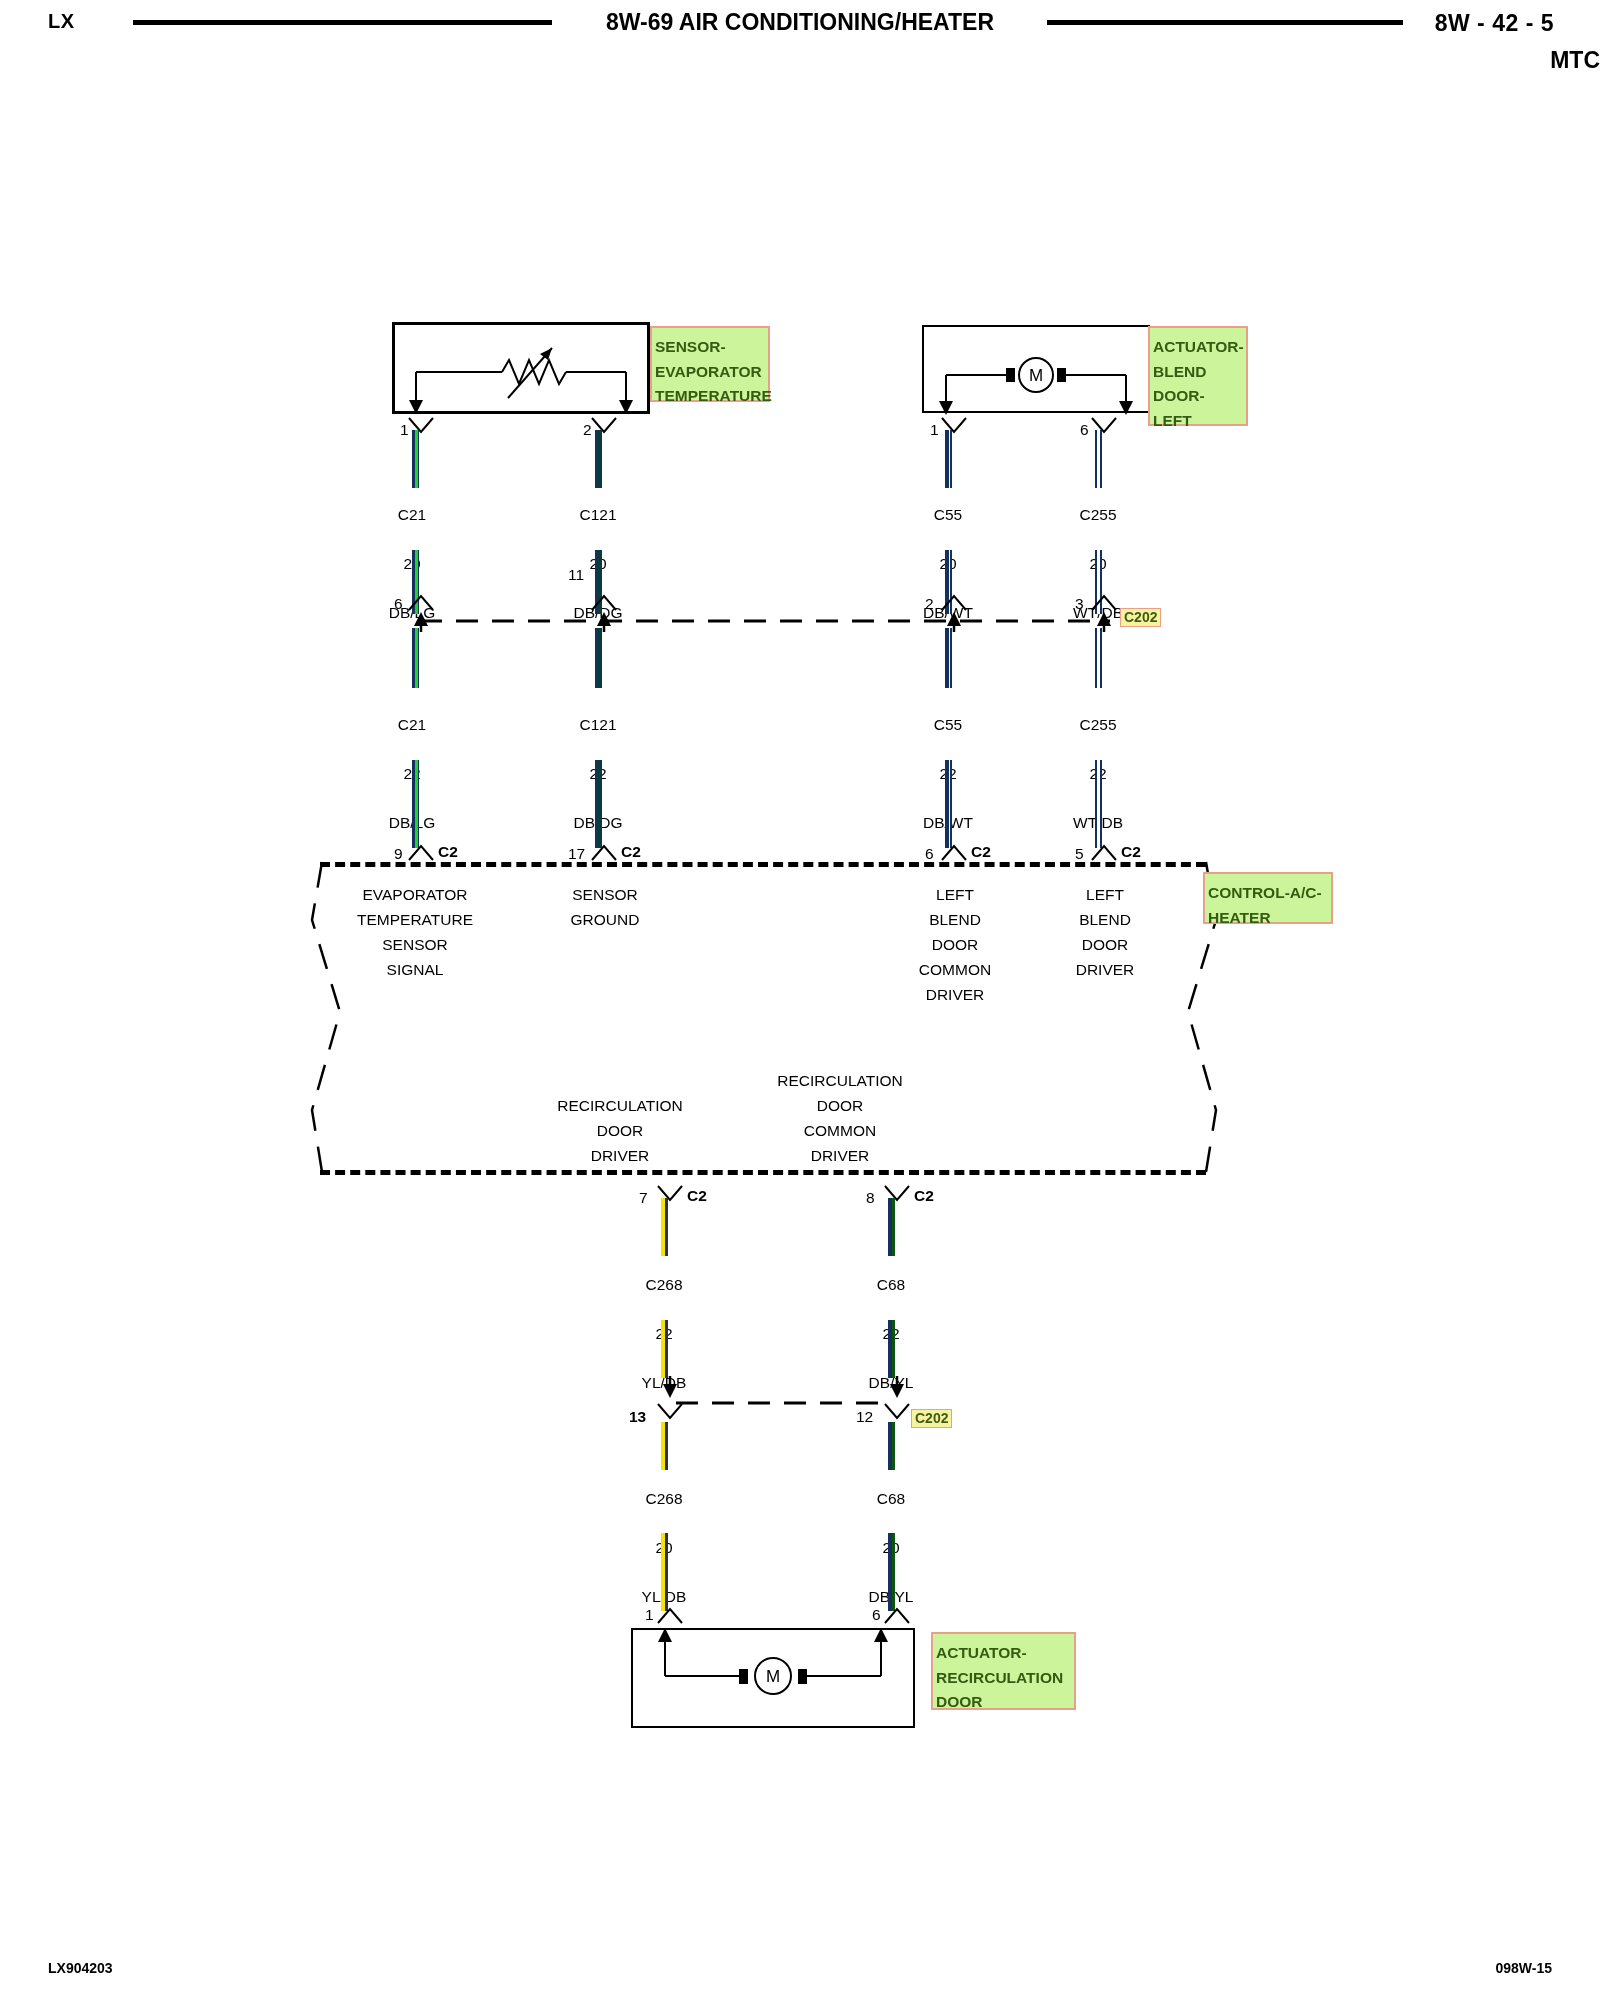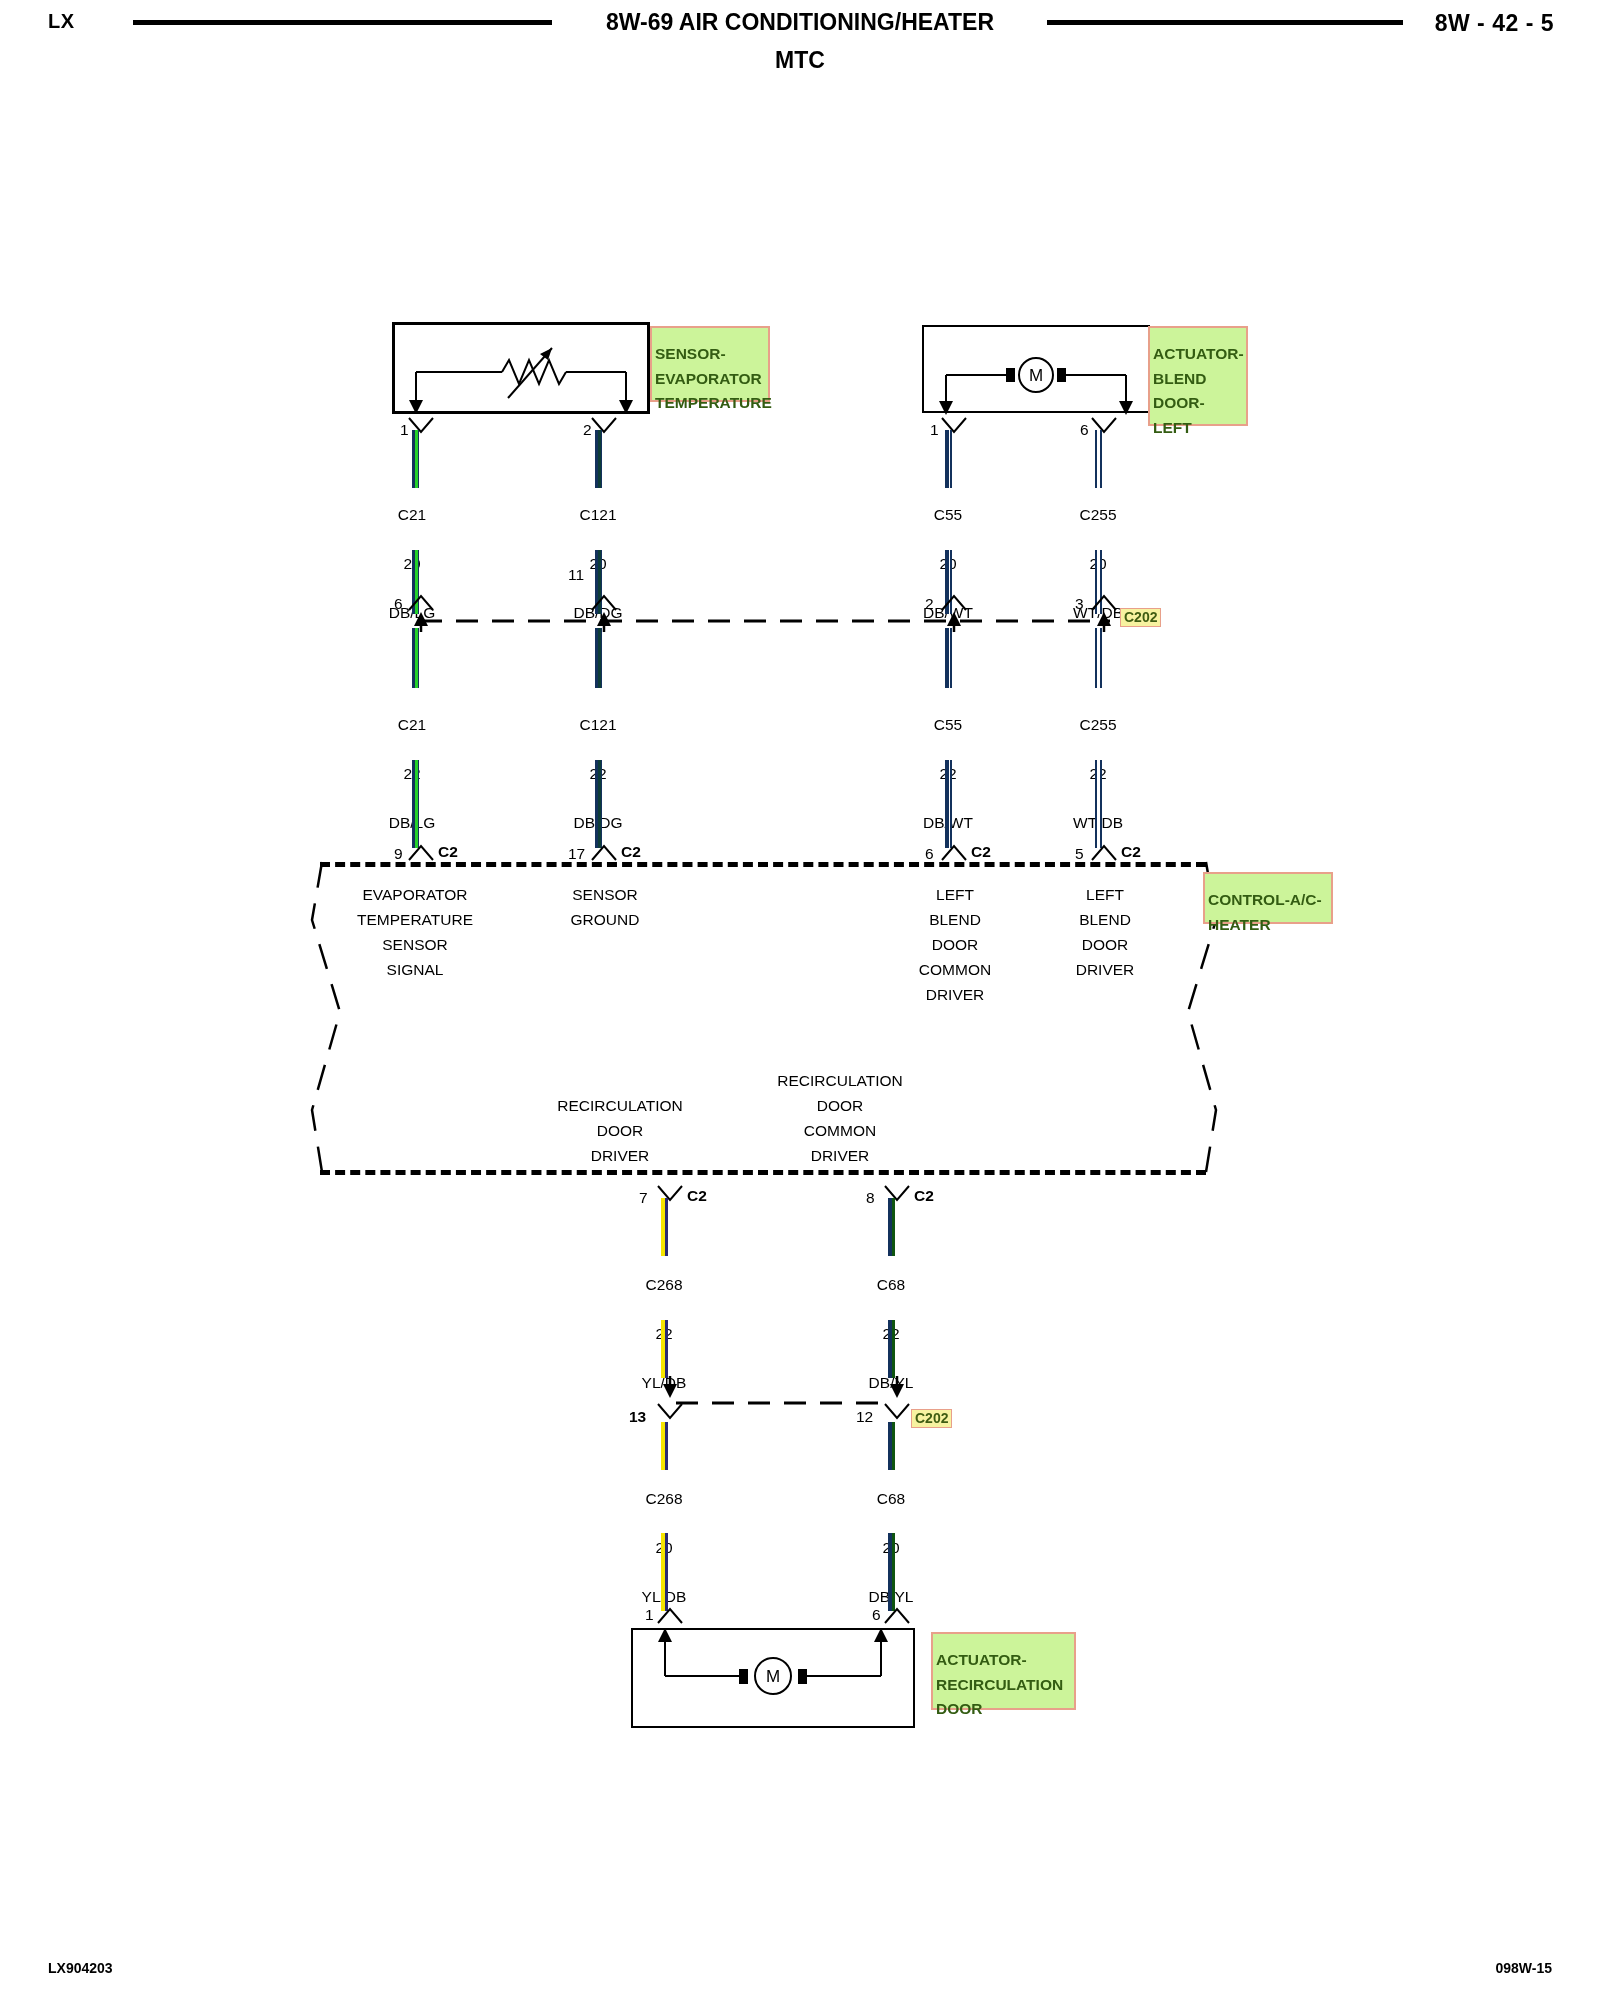--- a/index.html
+++ b/index.html
@@ -3,37 +3,37 @@
 <meta charset="utf-8">
 <style>
   html,body{margin:0;padding:0;background:#fff;}
   body{font-family:"Liberation Sans", sans-serif; color:#000;}
   #page{position:relative;width:1600px;height:2000px;background:#fff;overflow:hidden;}
 
   
   .hdr-left{position:absolute;left:48px;top:10px;font-size:20px;font-weight:bold;letter-spacing:.5px;}
   .hdr-right{position:absolute;right:46px;top:10px;font-size:23px;font-weight:bold;letter-spacing:.5px;}
   .hdr-title{position:absolute;left:0;right:0;top:9px;text-align:center;font-size:23px;font-weight:bold;}
-  .hdr-sub{position:absolute;left:0;right:0;top:47px;text-align:center;font-size:23px;font-weight:bold;}
+  .hdr-sub{position:absolute;left:0;right:0;top:47px;text-align:right;font-size:23px;font-weight:bold;}
   .hdr-rule{position:absolute;height:5px;background:#000;top:20px;}
   .hdr-rule.l{left:133px;width:419px;}
   .hdr-rule.r{left:1047px;width:356px;}
 
   
   .ftr-left{position:absolute;left:48px;bottom:24px;font-size:14px;font-weight:bold;}
   .ftr-right{position:absolute;right:48px;bottom:24px;font-size:14px;font-weight:bold;}
 
   
   .abs{position:absolute;}
   .boxline{position:absolute;border:3px solid #000;background:#fff;box-sizing:border-box;}
   .thinbox{position:absolute;border:2px solid #000;background:#fff;box-sizing:border-box;}
 
   
   .callout{position:absolute;background:#ccf49a;border:2px solid #e8a08a;color:#335c12;
-           font-size:15.5px;font-weight:bold;line-height:24.5px;padding:14px 3px;box-sizing:border-box;
+           font-size:15.5px;font-weight:bold;line-height:24.5px;padding:7px 3px;box-sizing:border-box;
            white-space:pre-line;}
 
   
   .chip{position:absolute;background:#f7f2a0;border:1px solid #e8a08a;color:#3f5c12;
         font-size:14px;font-weight:bold;line-height:17px;padding:0 3px;}
 
   
   .wlabel{position:absolute;font-size:15.5px;text-align:center;line-height:24.5px;white-space:pre-line;}
   .pinnum{position:absolute;font-size:15.5px;}
   .c2tag{position:absolute;font-size:15.5px;font-weight:bold;}

